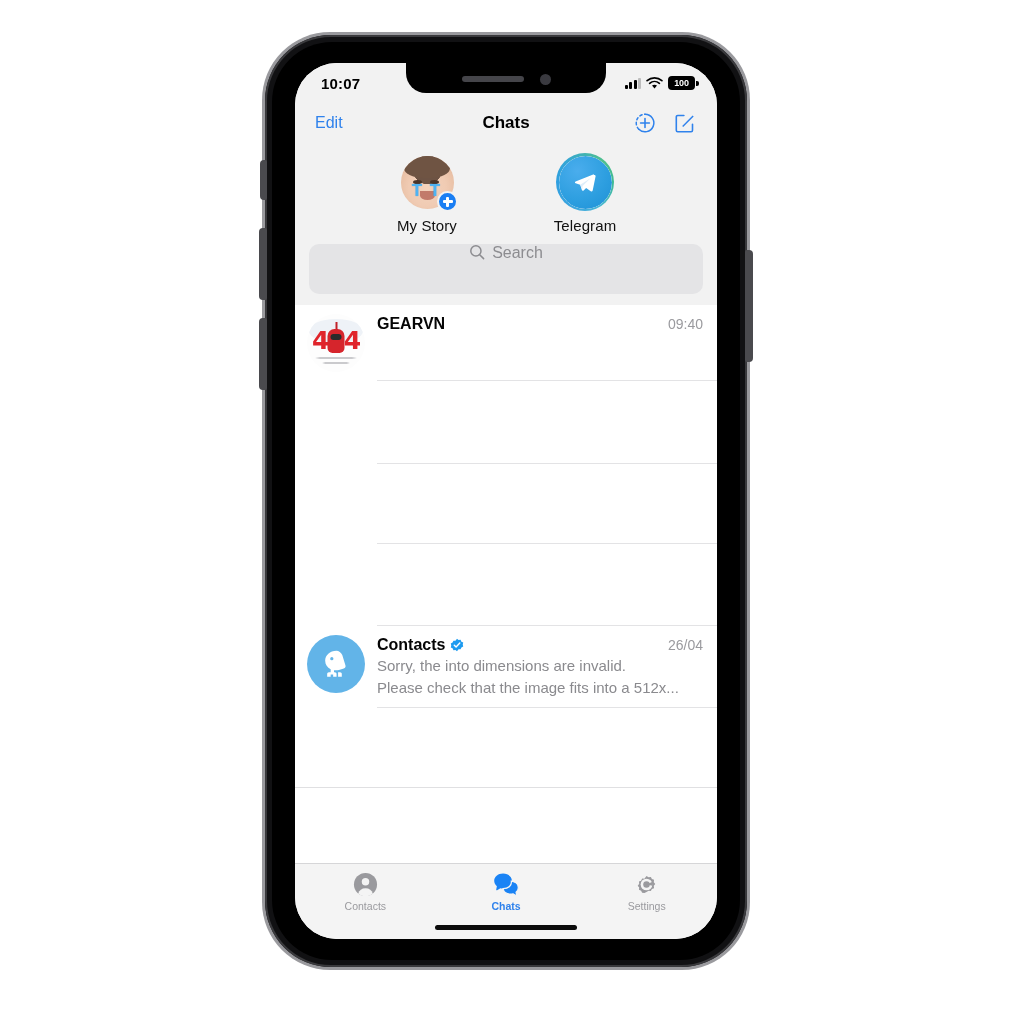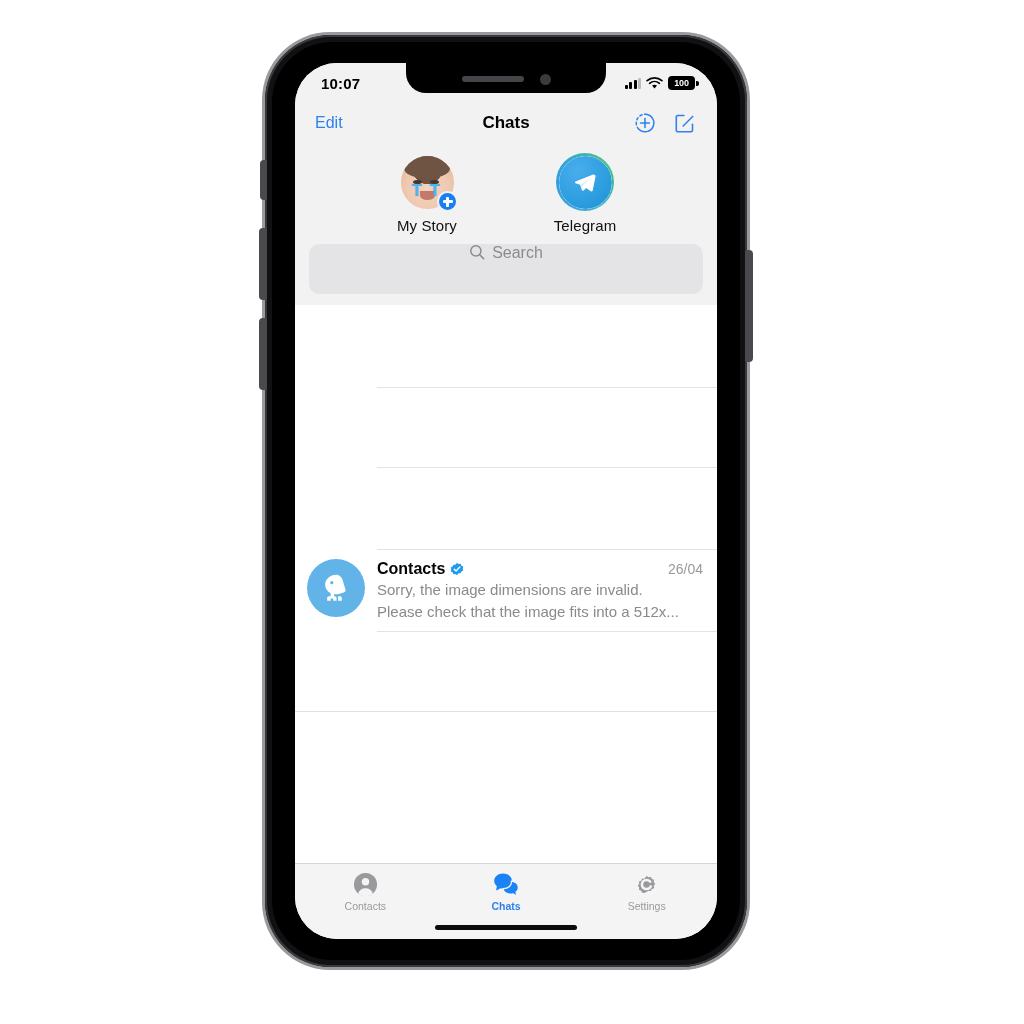--- a/index.html
+++ b/index.html
@@ -552,20 +552,41 @@
         <svg width="16" height="16" viewBox="0 0 16 16">
           <circle cx="6.9" cy="6.9" r="5.1" stroke="#8c8c90" stroke-width="1.5" fill="none"></circle>
           <path d="M10.7 10.7 L14.6 14.6" stroke="#8c8c90" stroke-width="1.5" stroke-linecap="round"></path>
         </svg>
         <span class="search-ph">Search</span>
       </div>
     </div>
 
     <div class="chatlist">
 
+      <div class="row" style="height:76px;">
+        <div class="row-av">
+          <div class="av-404">
+            <div class="cloud"></div>
+            <div class="num">4&nbsp;&nbsp;4</div>
+            <div class="bot"></div>
+            <div class="cap1"></div>
+            <div class="cap2"></div>
+          </div>
+        </div>
+        <div class="row-body">
+          <div class="row-top">
+            <div class="row-name">
+              <span>GEARVN</span>
+            </div>
+            <div class="row-time">09:40</div>
+          </div>
+          <div class="row-msg"></div>
+        </div>
+        <div class="row-sep"></div>
+      </div>
 
       <div class="row-blank h83">
         <div class="row-sep"></div>
       </div>
       <div class="row-blank h80">
         <div class="row-sep"></div>
       </div>
       <div class="row-blank h82">
         <div class="row-sep"></div>
       </div>
@@ -584,21 +605,21 @@
           <div class="row-top">
             <div class="row-name">
               <span>Contacts</span>
               <svg class="verified" viewBox="0 0 20 20">
                 <path d="M10 .9 l2.2 1.9 2.9-.3 1.2 2.7 2.6 1.3-.7 2.85 .7 2.85-2.6 1.3-1.2 2.7-2.9-.3L10 19.1 7.8 17.2l-2.9.3-1.2-2.7-2.6-1.3.7-2.85L1.1 7.8l2.6-1.3 1.2-2.7 2.9.3Z" fill="#1d9bf0"></path>
                 <path d="M6.1 10.2 L8.7 12.8 L14 7.3" stroke="#ffffff" stroke-width="2" fill="none" stroke-linecap="round" stroke-linejoin="round"></path>
               </svg>
             </div>
             <div class="row-time">26/04</div>
           </div>
-          <div class="row-msg">Sorry, the image dimensions are invalid.</div>
+          <div class="row-msg">Sorry, the into dimensions are invalid.</div>
           <div class="row-msg">Please check that the image fits into a 512x...</div>
         </div>
         <div class="row-sep"></div>
       </div>
 
       <div class="row-blank h80">
         <div class="row-sep full"></div>
       </div>
 
     </div>

